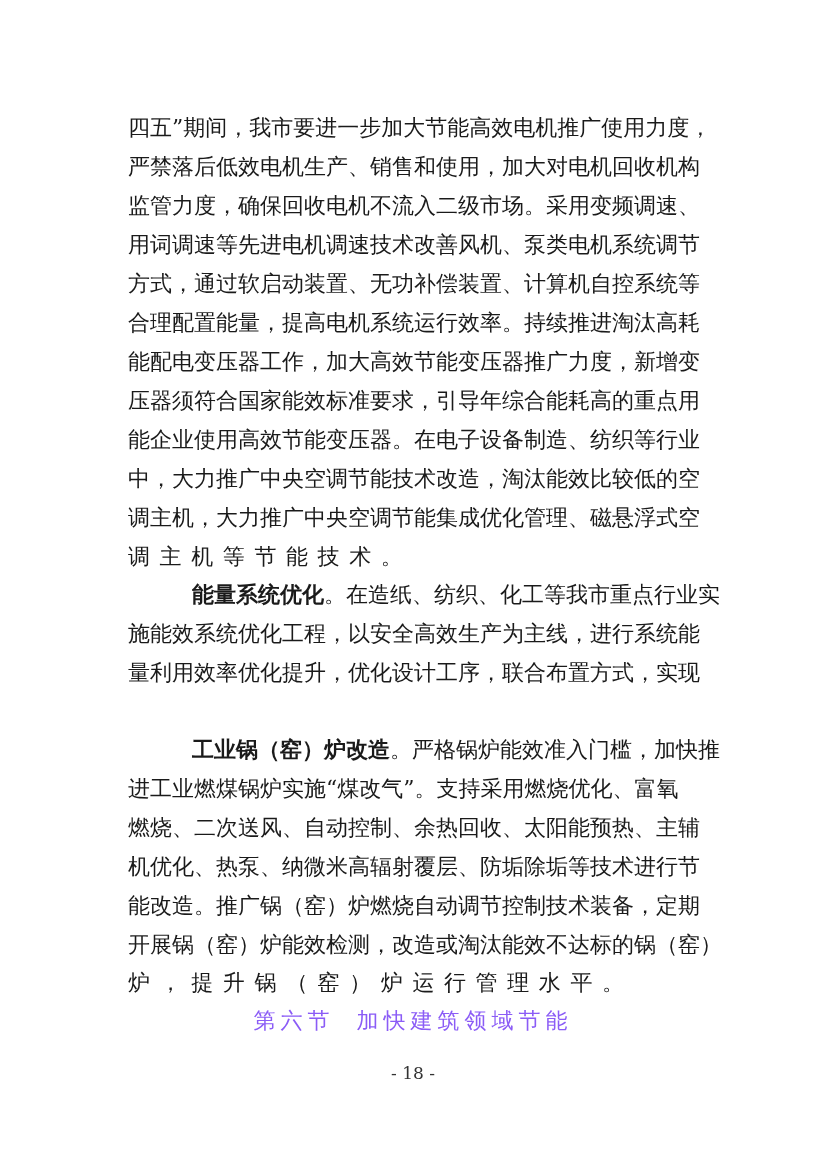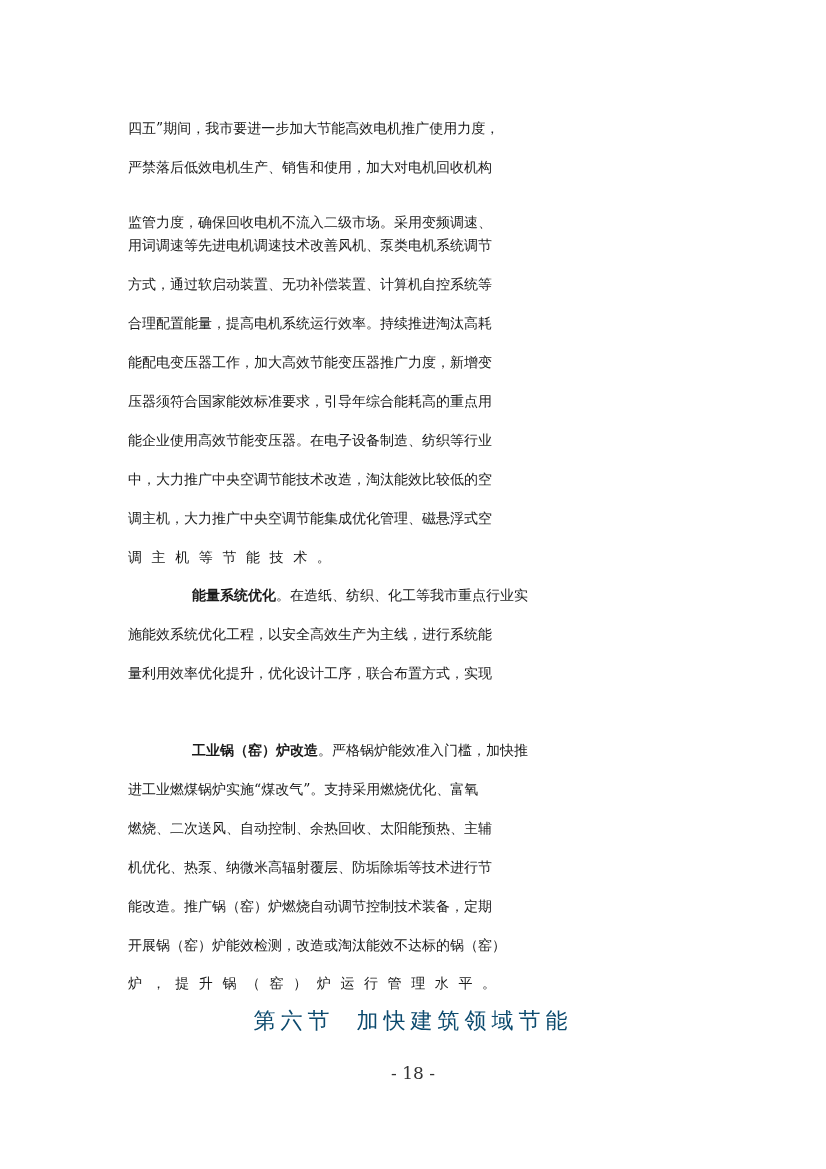--- a/index.html
+++ b/index.html
@@ -3,45 +3,45 @@
 <meta charset="utf-8">
 <style>
   html, body { margin: 0; padding: 0; background: #ffffff; }
   body { width: 826px; height: 1169px; position: relative; overflow: hidden; }
   .page {
     position: absolute; left: 0; top: 0; width: 826px; height: 1169px; background: #ffffff;
     font-family: "DejaVu Serif", "Liberation Serif", serif; color: #1a1a1a;
   }
   .line {
     position: absolute; left: 128px; width: 572px; height: 30px; line-height: 30px;
-    font-size: 14px; white-space: nowrap; text-align: justify; text-align-last: justify;
+    font-size: 22px; white-space: nowrap; text-align: justify; text-align-last: justify;
     letter-spacing: 0px;
   }
   .line.last { text-align-last: left; letter-spacing: 9.6px; }
   .line.indent { left: 192px; width: 508px; }
   .bold { font-weight: bold; font-family: "DejaVu Sans", "Liberation Sans", sans-serif; }
   .section-heading {
     position: absolute; left: 0; width: 826px; top: 1006px; height: 30px; line-height: 30px;
-    font-size: 22px; text-align: center; letter-spacing: 5px; color: #0c4a6e;
+    font-size: 22px; text-align: center; letter-spacing: 5px; color: #8b5cf6;
   }
   .section-heading .gap { display: inline-block; width: 22px; }
   .page-number {
     position: absolute; left: 0; width: 826px; top: 1062px; height: 22px; line-height: 22px;
     font-size: 17px; text-align: center; color: #333;
     font-family: "DejaVu Serif", "Liberation Serif", serif;
   }
 </style>
 </head>
 <body>
 
 <div class="page">
 
   <div class="line" style="top: 113px; letter-spacing: 0px; text-align-last: left; text-align: left;">四五”期间，我市要进一步加大节能高效电机推广使用力度，</div>
   <div class="line" style="top: 152px; letter-spacing: 0px; text-align-last: left; text-align: left;">严禁落后低效电机生产、销售和使用，加大对电机回收机构</div>
-  <div class="line" style="top: 191px; letter-spacing: 0px; text-align-last: left; text-align: right; margin-top: 16px;">监管力度，确保回收电机不流入二级市场。采用变频调速、</div>
+  <div class="line" style="top: 191px; letter-spacing: 0px; text-align-last: left; text-align: right;">监管力度，确保回收电机不流入二级市场。采用变频调速、</div>
   <div class="line" style="top: 230px; letter-spacing: 0px; text-align-last: left; text-align: left;">用词调速等先进电机调速技术改善风机、泵类电机系统调节</div>
   <div class="line" style="top: 269px; letter-spacing: 0px; text-align-last: left; text-align: left;">方式，通过软启动装置、无功补偿装置、计算机自控系统等</div>
   <div class="line" style="top: 308px; letter-spacing: 0px; text-align-last: left; text-align: left;">合理配置能量，提高电机系统运行效率。持续推进淘汰高耗</div>
   <div class="line" style="top: 347px; letter-spacing: 0px; text-align-last: left; text-align: left;">能配电变压器工作，加大高效节能变压器推广力度，新增变</div>
   <div class="line" style="top: 386px; letter-spacing: 0px; text-align-last: left; text-align: left;">压器须符合国家能效标准要求，引导年综合能耗高的重点用</div>
   <div class="line" style="top: 425px; letter-spacing: 0px; text-align-last: left; text-align: left;">能企业使用高效节能变压器。在电子设备制造、纺织等行业</div>
   <div class="line" style="top: 464px; letter-spacing: 0px; text-align-last: left; text-align: left;">中，大力推广中央空调节能技术改造，淘汰能效比较低的空</div>
   <div class="line" style="top: 503px; letter-spacing: 0px; text-align-last: left; text-align: left;">调主机，大力推广中央空调节能集成优化管理、磁悬浮式空</div>
   <div class="line last" style="top:542px">调主机等节能技术。</div>
 

